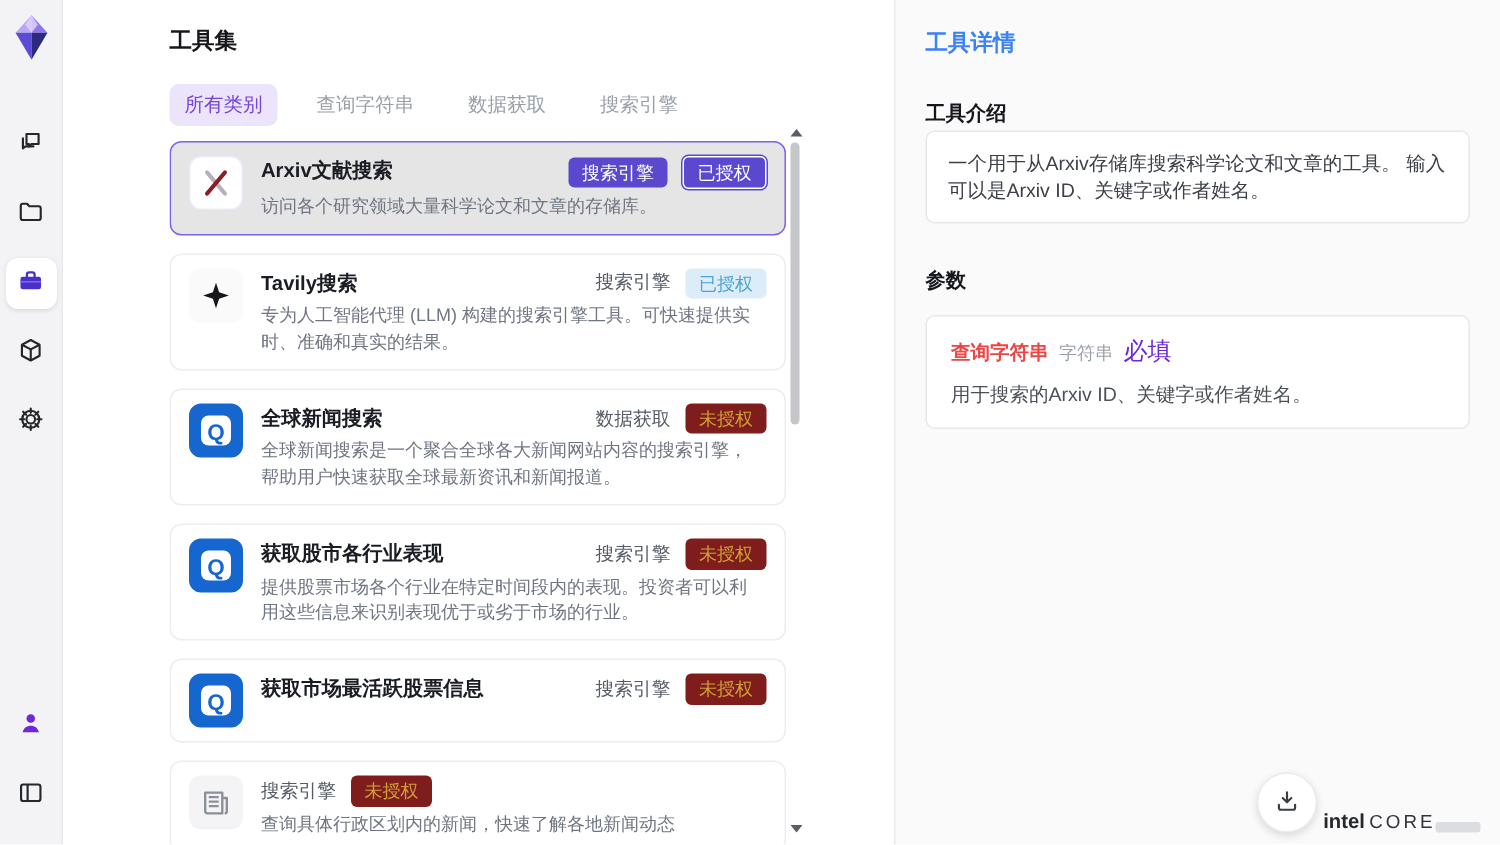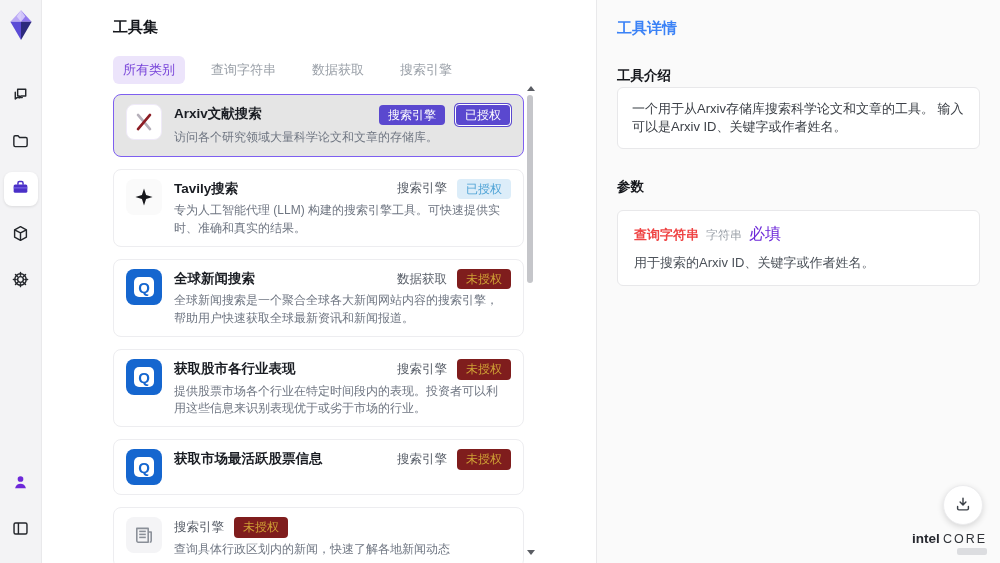--- a/index.html
+++ b/index.html
@@ -67,21 +67,21 @@
     padding:12px 14px; font-size:13px; color:#3c4047; }
   .param-box { margin-top:14px; background:#fff; border:1px solid #e8e8ea; border-radius:6px;
     padding:13px 16px; }
   .param-head { display:flex; align-items:baseline; gap:7px; }
   .param-name { font-size:13px; font-weight:bold; color:#ef4444; }
   .param-type { font-size:12px; color:#9aa0a8; }
   .param-required { font-size:16px; color:#6d28d9; }
   .param-desc { font-size:13px; color:#4b5159; margin-top:9px; }
 
   
-  .corner { position:absolute; right:13px; bottom:8px; display:flex; flex-direction:column;
+  .corner { position:absolute; right:13px; bottom:8px; display:flex; flex-direction:row;
     align-items:flex-end; }
   .download-btn { width:40px; height:40px; border-radius:50%; background:#fff;
     border:1px solid #ececee; box-shadow:0 2px 6px rgba(0,0,0,.14);
     display:flex; align-items:center; justify-content:center; cursor:pointer; margin-right:4px; }
   .intel { margin-top:6px; display:flex; align-items:baseline; gap:3px; color:#26282f; }
   .brand-intel { font-weight:bold; font-size:13.5px; }
   .brand-core { font-size:12.5px; letter-spacing:2px; font-weight:400; text-transform:uppercase; color:#303339; }
   .ultra-bar { width:30px; height:7px; background:#dcdde0; border-radius:2px; margin-top:2px; }
 </style>
 </head>

